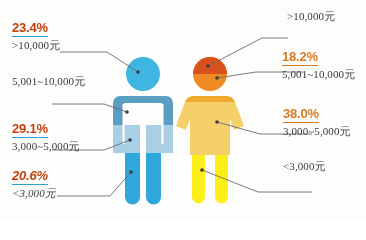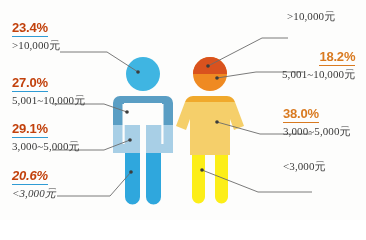--- a/index.html
+++ b/index.html
@@ -132,39 +132,38 @@
       <circle cx="202" cy="170" r="1.8"></circle>
     </g>
   </svg>
 
   <div class="label male" style="left:12px; top:18px;">
     <span class="pct">23.4%</span>
     <span class="rng">&gt;10,000元</span>
   </div>
 
   <div class="label male" style="left:12px; top:73px;">
-    <span class="pct">27.0%</span>
     <span class="rng">5,001~10,000元</span>
   </div>
 
   <div class="label male" style="left:12px; top:119px;">
     <span class="pct">29.1%</span>
     <span class="rng">3,000~5,000元</span>
   </div>
 
   <div class="label male" style="left:12px; top:166px;font-style:italic;">
     <span class="pct">20.6%</span>
     <span class="rng">&lt;3,000元</span>
   </div>
 
   <div class="label female" style="left:287px; top:8px;">
     <span class="rng">&gt;10,000元</span>
   </div>
 
-  <div class="label female" style="left:282px; top:47px;text-align:right;">
+  <div class="label female" style="left:282px; top:47px;">
     <span class="pct">18.2%</span>
     <span class="rng">5,001~10,000元</span>
   </div>
 
   <div class="label female" style="left:283px; top:104px;">
     <span class="pct">38.0%</span>
     <span class="rng">3,000~5,000元</span>
   </div>
 
   <div class="label female" style="left:283px; top:158px;">

